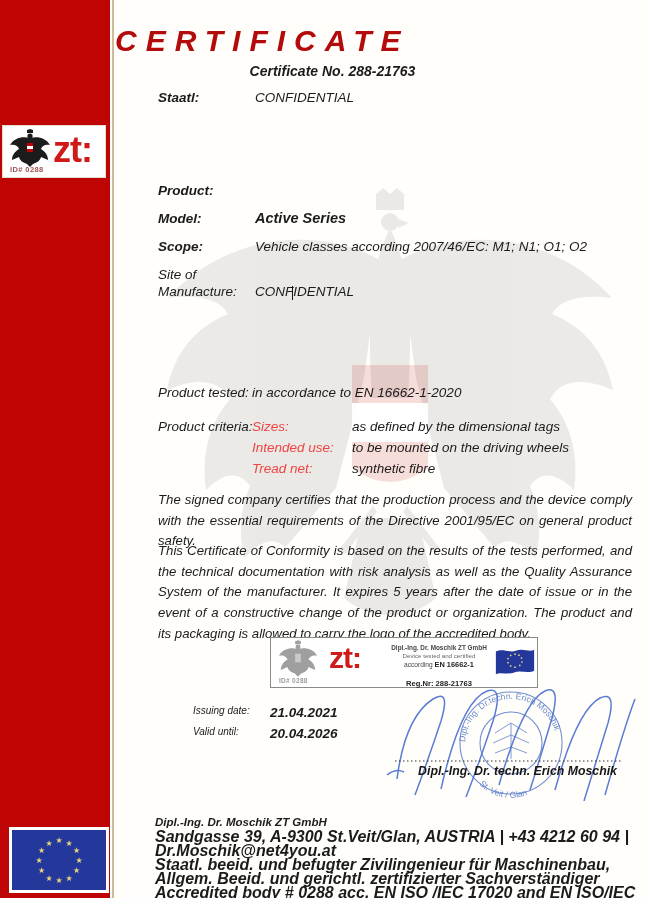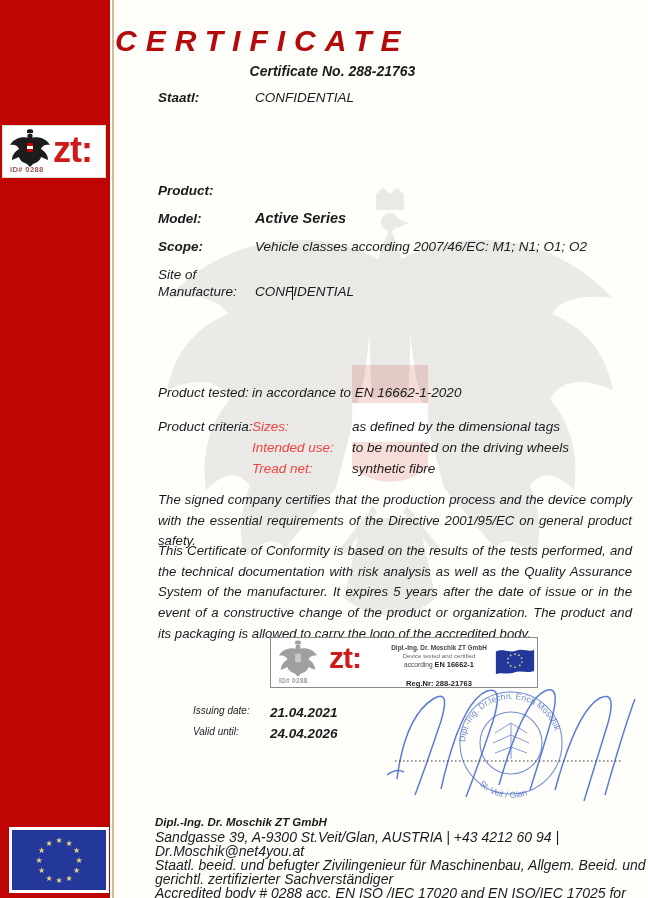--- a/index.html
+++ b/index.html
@@ -55,21 +55,21 @@
   .dval{position:absolute;left:270px;font-size:13.5px;font-style:italic;font-weight:600;color:#1b1b1b;}
 
   
   .sig{position:absolute;left:383px;top:683px;}
   .signame{position:absolute;left:400px;top:764px;width:235px;text-align:center;
            font-size:12.3px;font-weight:bold;font-style:italic;color:#161616;}
 
   
   .footer{position:absolute;left:155px;top:816px;width:492px;color:#1b1b1b;font-style:italic;}
   .footer .f1{font-size:11.5px;font-weight:bold;margin-bottom:2px;}
-  .footer .fl{font-size:14px;line-height:14px;}
+  .footer .fl{font-size:16px;line-height:14px;font-weight:bold;}
 
   
   .euflagbig{position:absolute;left:9px;top:827px;width:100px;height:66px;background:#fff;
              display:flex;align-items:center;justify-content:center;}
   .watermark{position:absolute;left:138px;top:188px;}
 </style>
 </head>
 <body>
 
 <div class="page">
@@ -173,21 +173,21 @@
           <circle cx="15" cy="17.8" r="1"></circle>
           <circle cx="15" cy="13" r="1"></circle>
         <circle cx="18" cy="9.5" r="1"></circle>
       </g>
     </svg>
   </div>
 
   <div class="dlbl" style="top:705px">Issuing date:</div>
   <div class="dval" style="top:705px">21.04.2021</div>
   <div class="dlbl" style="top:726px">Valid until:</div>
-  <div class="dval" style="top:726px">24.04.2026</div>
+  <div class="dval" style="top:726px">20.04.2026</div>
 
   <svg class="sig" width="257" height="118" viewBox="0 0 257 118">
     <g stroke="#5b7cc9" stroke-width="1.1" fill="none" opacity="0.85">
       <circle cx="128" cy="60" r="51"></circle>
       <circle cx="128" cy="60" r="31"></circle>
       <path d="M128,40 v36 M112,50 l16,-10 16,10 M110,60 l18,-8 18,8 M112,70 l16,-6 16,6" stroke-width="0.9"></path>
     </g>
     <defs>
       <path id="arcT" d="M82,62 A46,46 0 1 1 174,62"></path>
       <path id="arcB" d="M86,84 A44,44 0 0 0 170,84"></path>
@@ -201,20 +201,21 @@
     <g stroke="#4a6fd0" stroke-width="1.5" fill="none" opacity="0.9">
       <path d="M4,92 q9,-7 17,-3"></path>
       <path d="M14,96 q8,-62 36,-80 q18,-11 8,22 q-14,42 -26,74"></path>
       <path d="M58,106 q20,-88 46,-98 q17,-6 6,30 q-16,48 -27,76"></path>
       <path d="M116,102 q24,-84 46,-94 q16,-7 7,27 q-13,44 -22,72"></path>
       <path d="M172,107 q22,-80 45,-92 q17,-8 8,25 q-14,46 -24,78"></path>
       <path d="M222,112 q20,-70 30,-96"></path>
     </g>
     <line x1="12" y1="78" x2="239" y2="78" stroke="#333" stroke-width="1.2" stroke-dasharray="1.5,2.5"></line>
   </svg>
+  <div class="signame">Dipl.-Ing.  Dr. techn. Erich Moschik</div>
 
   <div class="footer">
     <div class="f1">Dipl.-Ing. Dr. Moschik ZT GmbH</div>
     <div class="fl">Sandgasse 39, A-9300 St.Veit/Glan, AUSTRIA | +43 4212 60 94 | Dr.Moschik@net4you.at</div>
     <div class="fl">Staatl. beeid. und befugter Zivilingenieur für Maschinenbau, Allgem. Beeid. und gerichtl. zertifizierter Sachverständiger</div>
     <div class="fl">Accredited body # 0288  acc. EN ISO /IEC 17020 and EN ISO/IEC 17025 for testing and Inspection, BMWA-92.714/0510-I/12/2008</div>
   </div>
 
   <div class="euflagbig">
     <svg width="94" height="60" viewBox="0 0 94 60">

